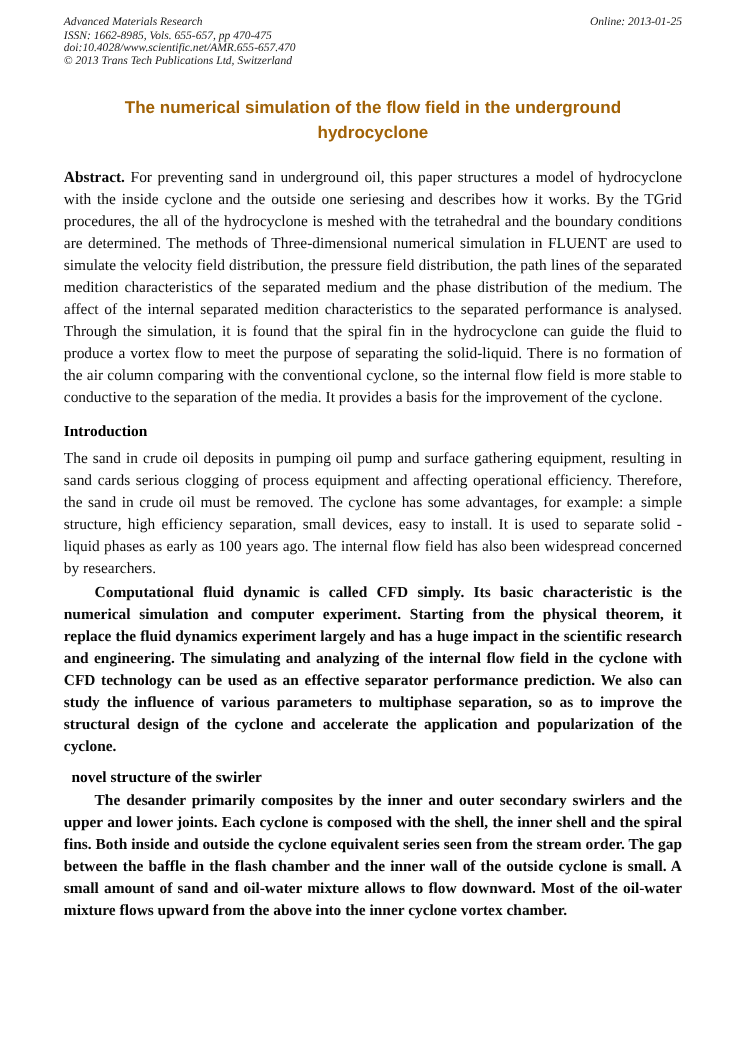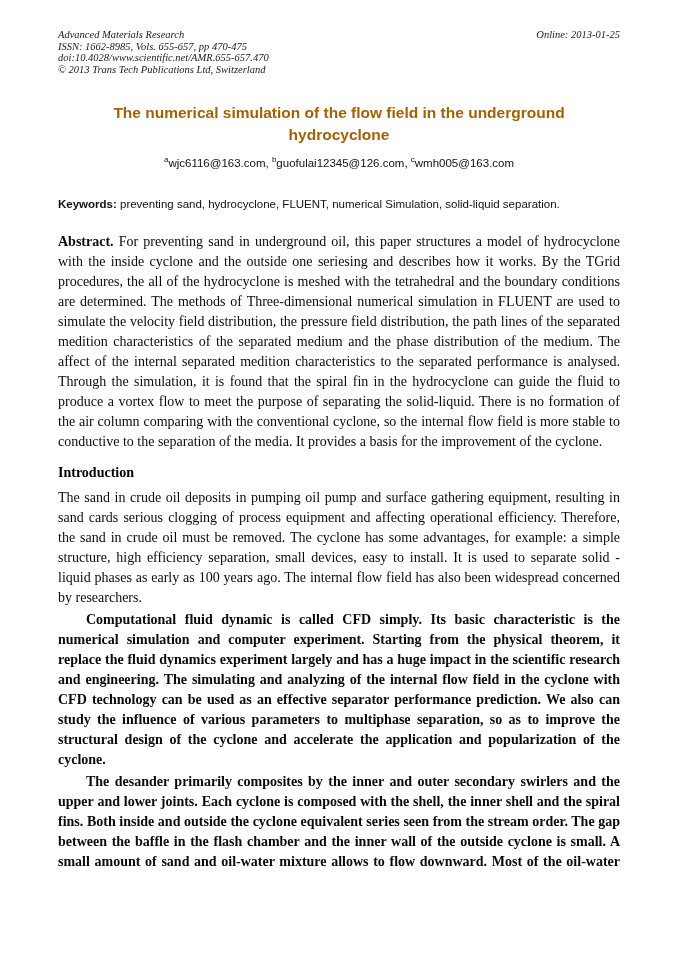--- a/index.html
+++ b/index.html
@@ -6,21 +6,21 @@
     margin: 0;
     padding: 0;
     background: #ffffff;
   }
   .page {
     position: relative;
     width: 678px;
     height: 868px;
     background: #ffffff;
     box-sizing: border-box;
-    padding: 29px 58px 0 58px;
+    padding: 15px 58px 0 58px;
     color: #111111;
     overflow: hidden;
   }
   
   .hdr {
     display: flex;
     justify-content: space-between;
     align-items: flex-start;
     font-family: "Liberation Serif", serif;
     font-style: italic;
@@ -120,29 +120,28 @@
       <div>doi:10.4028/www.scientific.net/AMR.655-657.470</div>
       <div>© 2013 Trans Tech Publications Ltd, Switzerland</div>
     </div>
     <div class="hdr-right">Online: 2013-01-25</div>
   </div>
 
   <div class="title">The numerical simulation of the flow field in the underground hydrocyclone</div>
 
 
 
-  <div class="emails"><sup>a</sup><span>wjc6116@163.com</span><span>, </span><sup>b</sup><span>guofulai12345@126.com</span><span>, </span><sup>c</sup><span>wmh005@163.com</span></div>
 
-  <div class="keywords"><span class="kw-label">Keywords:</span><span> preventing sand, hydrocyclone, FLUENT, numerical Simulation, solid-liquid separation.</span></div>
 
   <div class="serif-par abstract"><span class="ab-label">Abstract.</span><span> For preventing sand in underground oil, this paper structures a model of hydrocyclone with the inside cyclone and the outside one seriesing and describes how it works. By the TGrid procedures, the all of the hydrocyclone is meshed with the tetrahedral and the boundary conditions are determined. The methods of Three-dimensional numerical simulation in FLUENT are used to simulate the velocity field distribution, the pressure field distribution, the path lines of the separated medition characteristics of the separated medium and the phase distribution of the medium. The affect of the internal separated medition characteristics to the separated performance is analysed. Through the simulation, it is found that the spiral fin in the hydrocyclone can guide the fluid to produce a vortex flow to meet the purpose of separating the solid-liquid. There is no formation of the air column comparing with the conventional cyclone, so the internal flow field is more stable to conductive to the separation of the media. It provides a basis for the improvement of the cyclone.</span></div>
 
   <div class="sec-heading">Introduction</div>
 
   <div class="serif-par par">The sand in crude oil deposits in pumping oil pump and surface gathering equipment, resulting in sand cards serious clogging of process equipment and affecting operational efficiency. Therefore, the sand in crude oil must be removed. The cyclone has some advantages, for example: a simple structure, high efficiency separation, small devices, easy to install. It is used to separate solid - liquid phases as early as 100 years ago. The internal flow field has also been widespread concerned by researchers.</div>
 
   <div class="serif-par par par-indent par-tight">Computational fluid dynamic is called CFD simply. Its basic characteristic is the numerical simulation and computer experiment. Starting from the physical theorem, it replace the fluid dynamics experiment largely and has a huge impact in the scientific research and engineering. The simulating and analyzing of the internal flow field in the cyclone with CFD technology can be used as an effective separator performance prediction. We also can study the influence of various parameters to multiphase separation, so as to improve the structural design of the cyclone and accelerate the application and popularization of the cyclone.</div>
 
 
+  <div class="sub-heading">novel structure of the swirler</div>
 
   <div class="serif-par par par-indent par-tight">The desander primarily composites by the inner and outer secondary swirlers and the upper and lower joints. Each cyclone is composed with the shell, the inner shell and the spiral fins. Both inside and outside the cyclone equivalent series seen from the stream order. The gap between the baffle in the flash chamber and the inner wall of the outside cyclone is small. A small amount of sand and oil-water mixture allows to flow downward. Most of the oil-water mixture flows upward from the above into the inner cyclone vortex chamber.</div>
 
 </div>
 
 </body></html>

